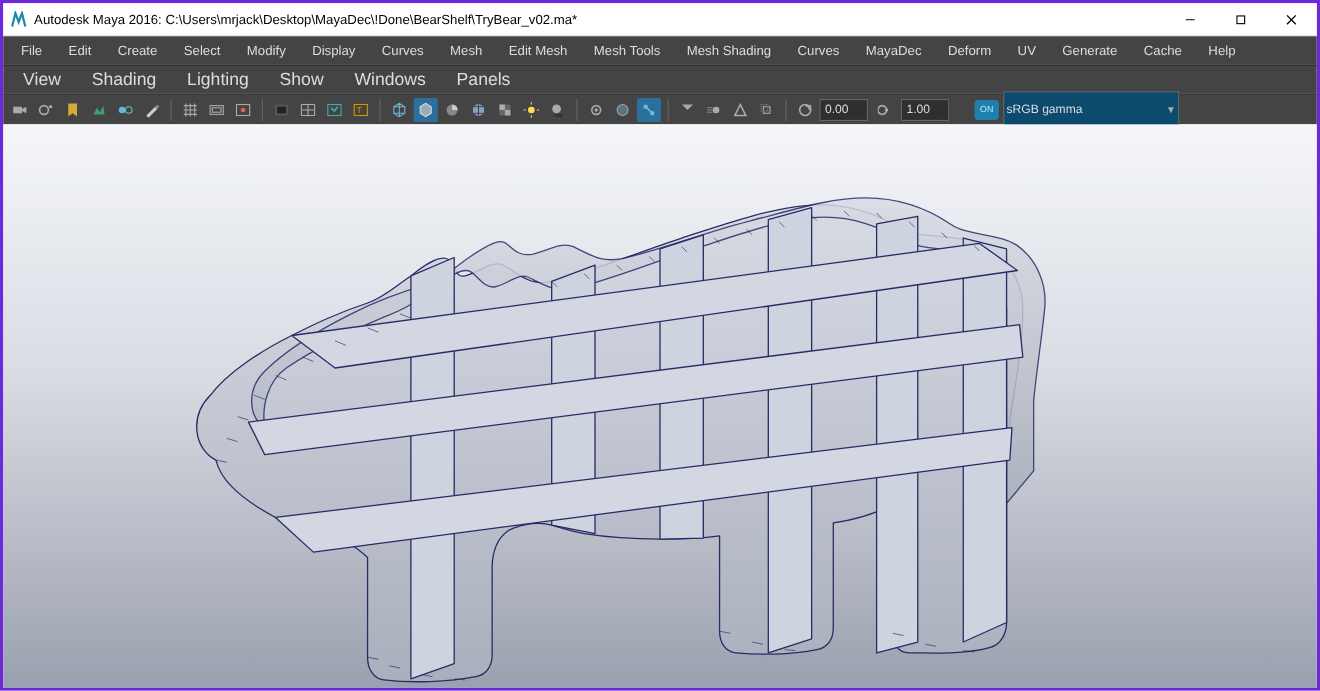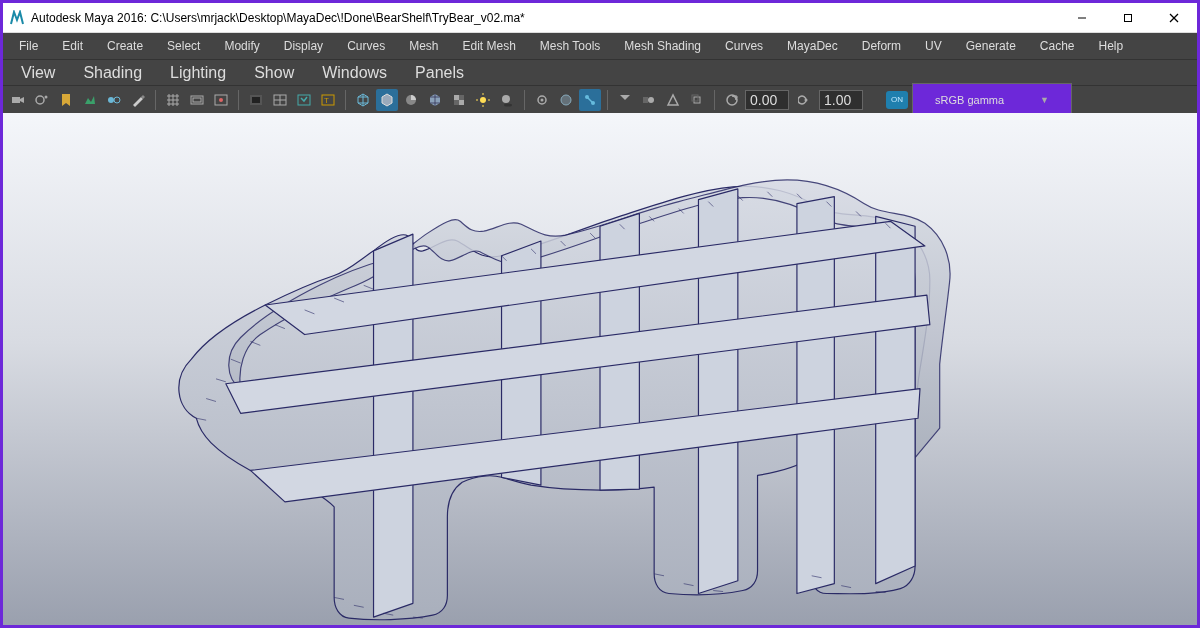--- a/index.html
+++ b/index.html
@@ -17,22 +17,22 @@
   .menubar .menu-item { padding: 4px 12px; cursor: default; }
 
   .panelbar { height: 26px; background: #444444; display:flex; align-items:center; padding: 0 4px; color:#ddd; font-size:16px; border-top: 1px solid #333; }
   .panelbar .panel-item { padding: 4px 14px; cursor: default; }
 
   .toolbar { height: 28px; background: #444444; display:flex; align-items:center; padding: 0 4px; color:#ccc; font-size:11px; border-top:1px solid #333; gap:2px; }
   .toolbar .sep { width:1px; height:20px; background:#666; margin: 0 4px; }
   .tool-btn { width: 22px; height: 22px; display:flex; align-items:center; justify-content:center; border-radius:2px; }
   .tool-btn.active { background: #2b6f9a; }
   .tool-btn svg { width:16px; height:16px; }
-  .num-field { width: 44px; height: 20px; background:#2f2f2f; border:1px solid #666; color:#ddd; font-size:14px; padding:0 4px; display:flex; align-items:center; }
-  .gamma-dd { width: 160px; height: 34px; background:#6d28d9; border:1px solid #666; color:#ddd; font-size:11px; padding:0 22px; display:flex; align-items:center; justify-content:space-between; margin-left:2px;}
+  .num-field { width: 44px; height: 20px; background:#2f2f2f; border:1px solid #666; color:#ddd; font-size:11px; padding:0 4px; display:flex; align-items:center; }
+  .gamma-dd { width: 160px; height: 34px; background:#0c4a6e; border:1px solid #666; color:#ddd; font-size:11px; padding:0 2px; display:flex; align-items:center; justify-content:space-between; margin-left:2px;}
   .gamma-dd .chev { font-size:9px; color:#aaa; }
   .on-badge { width:22px; height:18px; background:#1f7fae; border-radius:3px; color:#bfe8ff; font-size:8px; display:flex; align-items:center; justify-content:center; margin-left:21px;}
 
   .viewport { flex:1; position:relative; background: linear-gradient(to bottom, #f4f6fa 0%, #d8dbe2 45%, #9aa0ae 100%); overflow:hidden; }
   .viewport svg { position:absolute; inset:0; width:100%; height:100%; }
 </style>
 </head>
 <body>
 
 <div class="window">

